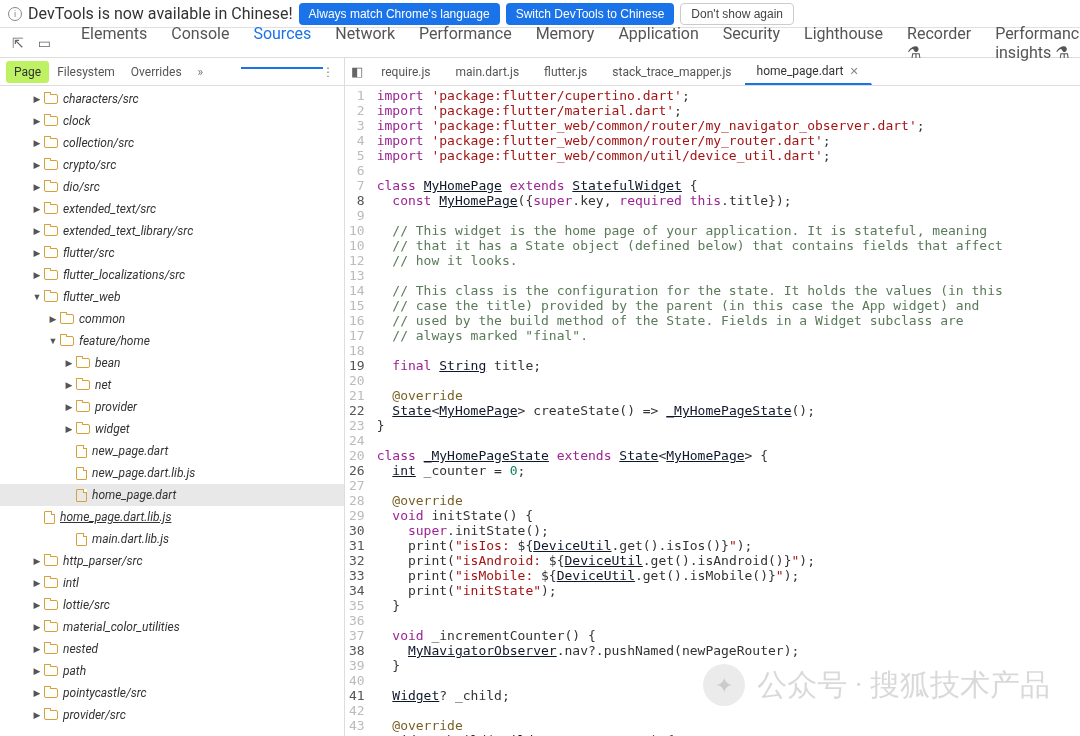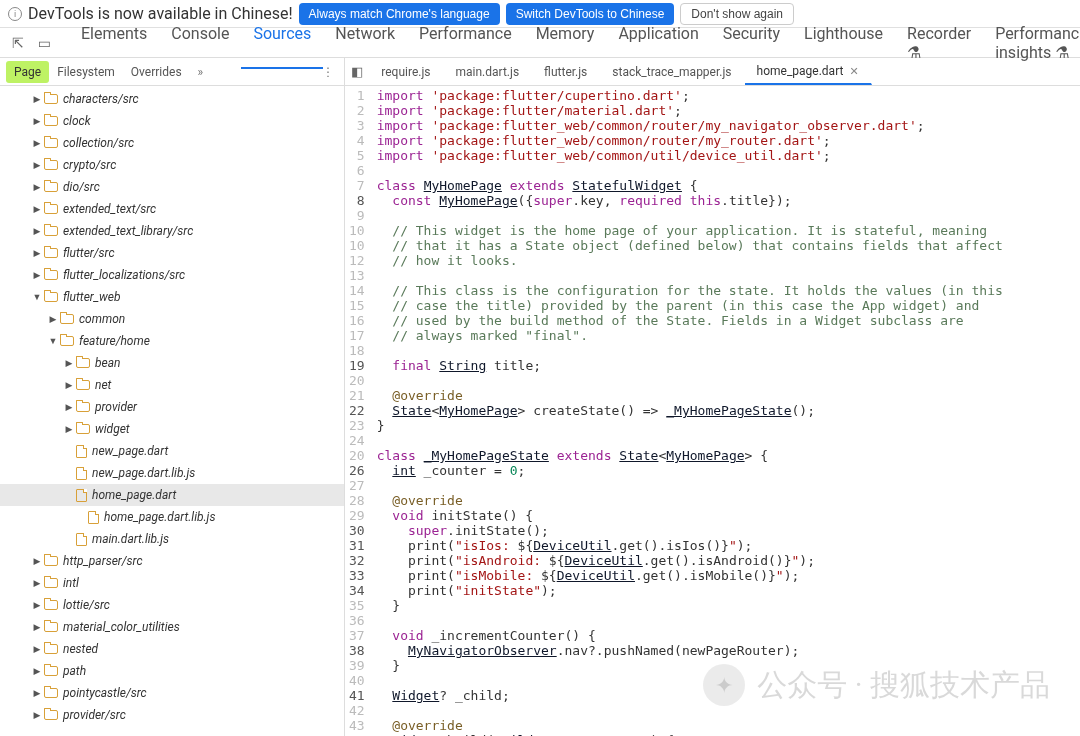--- a/index.html
+++ b/index.html
@@ -204,21 +204,21 @@
       <div class="tree-row" style="padding-left: 64px;">
         <span class="tw"></span>
         <span class="file-icon"></span>
         <span class="tree-label">new_page.dart.lib.js</span>
       </div>
       <div class="tree-row selected" style="padding-left: 64px;">
         <span class="tw"></span>
         <span class="file-icon"></span>
         <span class="tree-label">home_page.dart</span>
       </div>
-      <div class="tree-row" style="padding-left: 76px;">
+      <div class="tree-row" style="padding-left: 32px; text-decoration: underline;">
         <span class="tw"></span>
         <span class="file-icon"></span>
         <span class="tree-label">home_page.dart.lib.js</span>
       </div>
       <div class="tree-row" style="padding-left: 64px;">
         <span class="tw"></span>
         <span class="file-icon"></span>
         <span class="tree-label">main.dart.lib.js</span>
       </div>
       <div class="tree-row" style="padding-left: 32px;">

